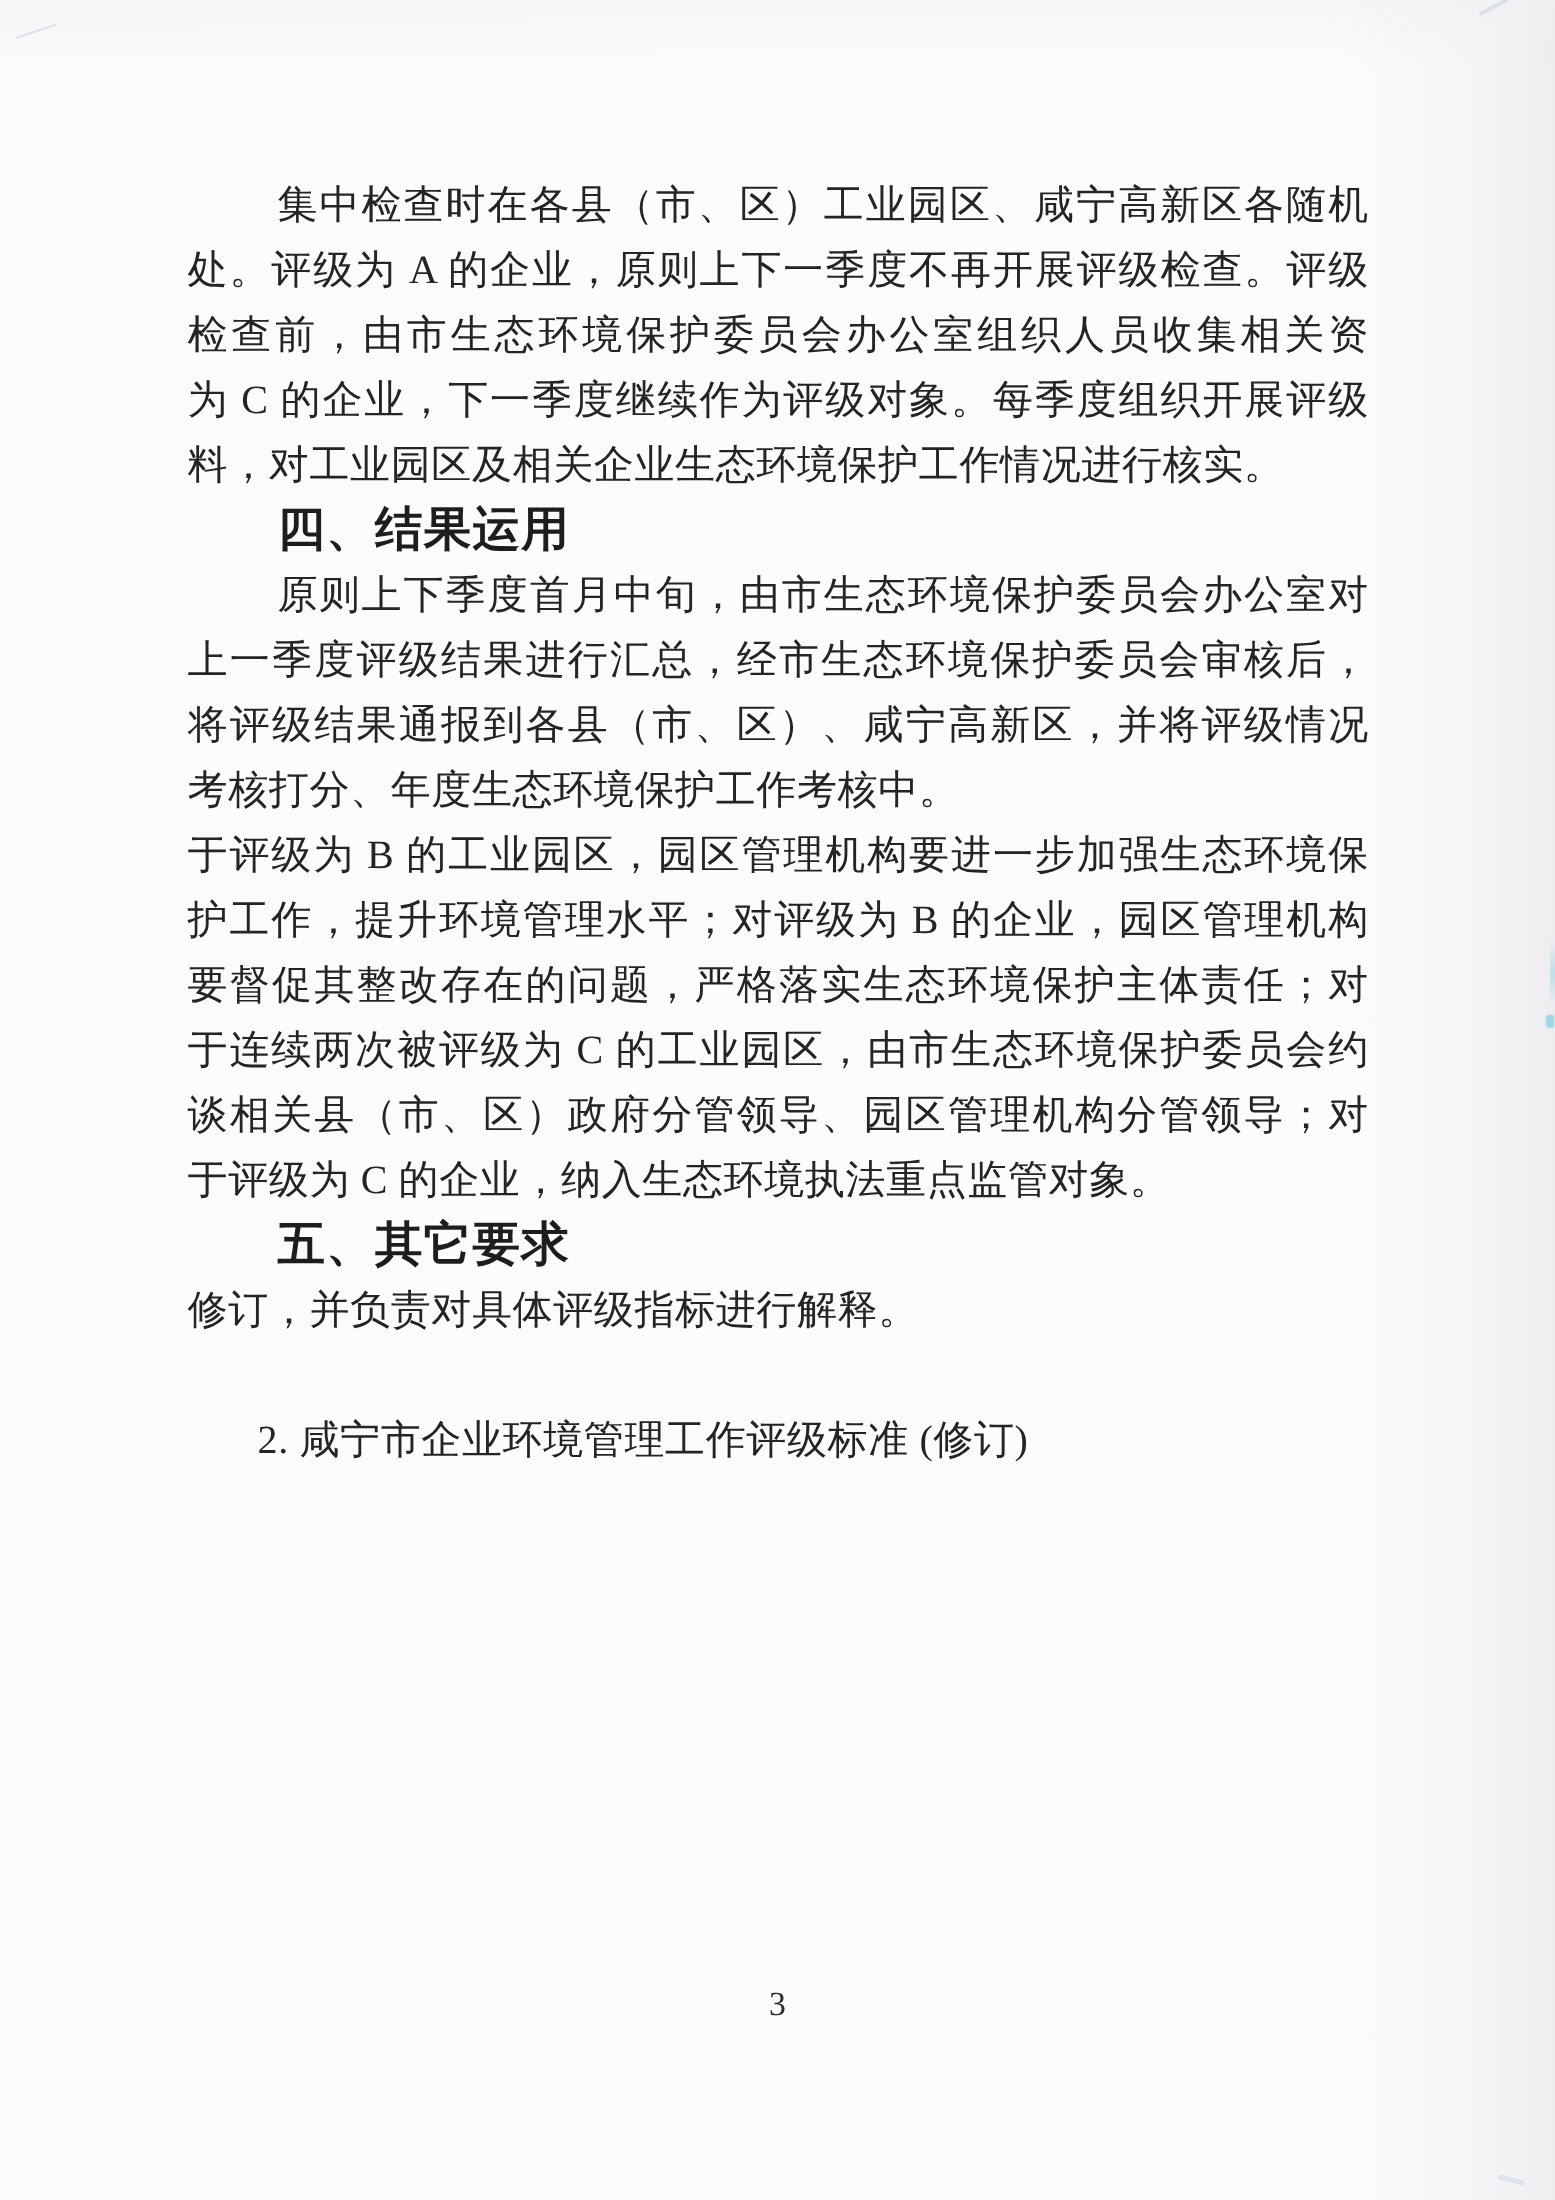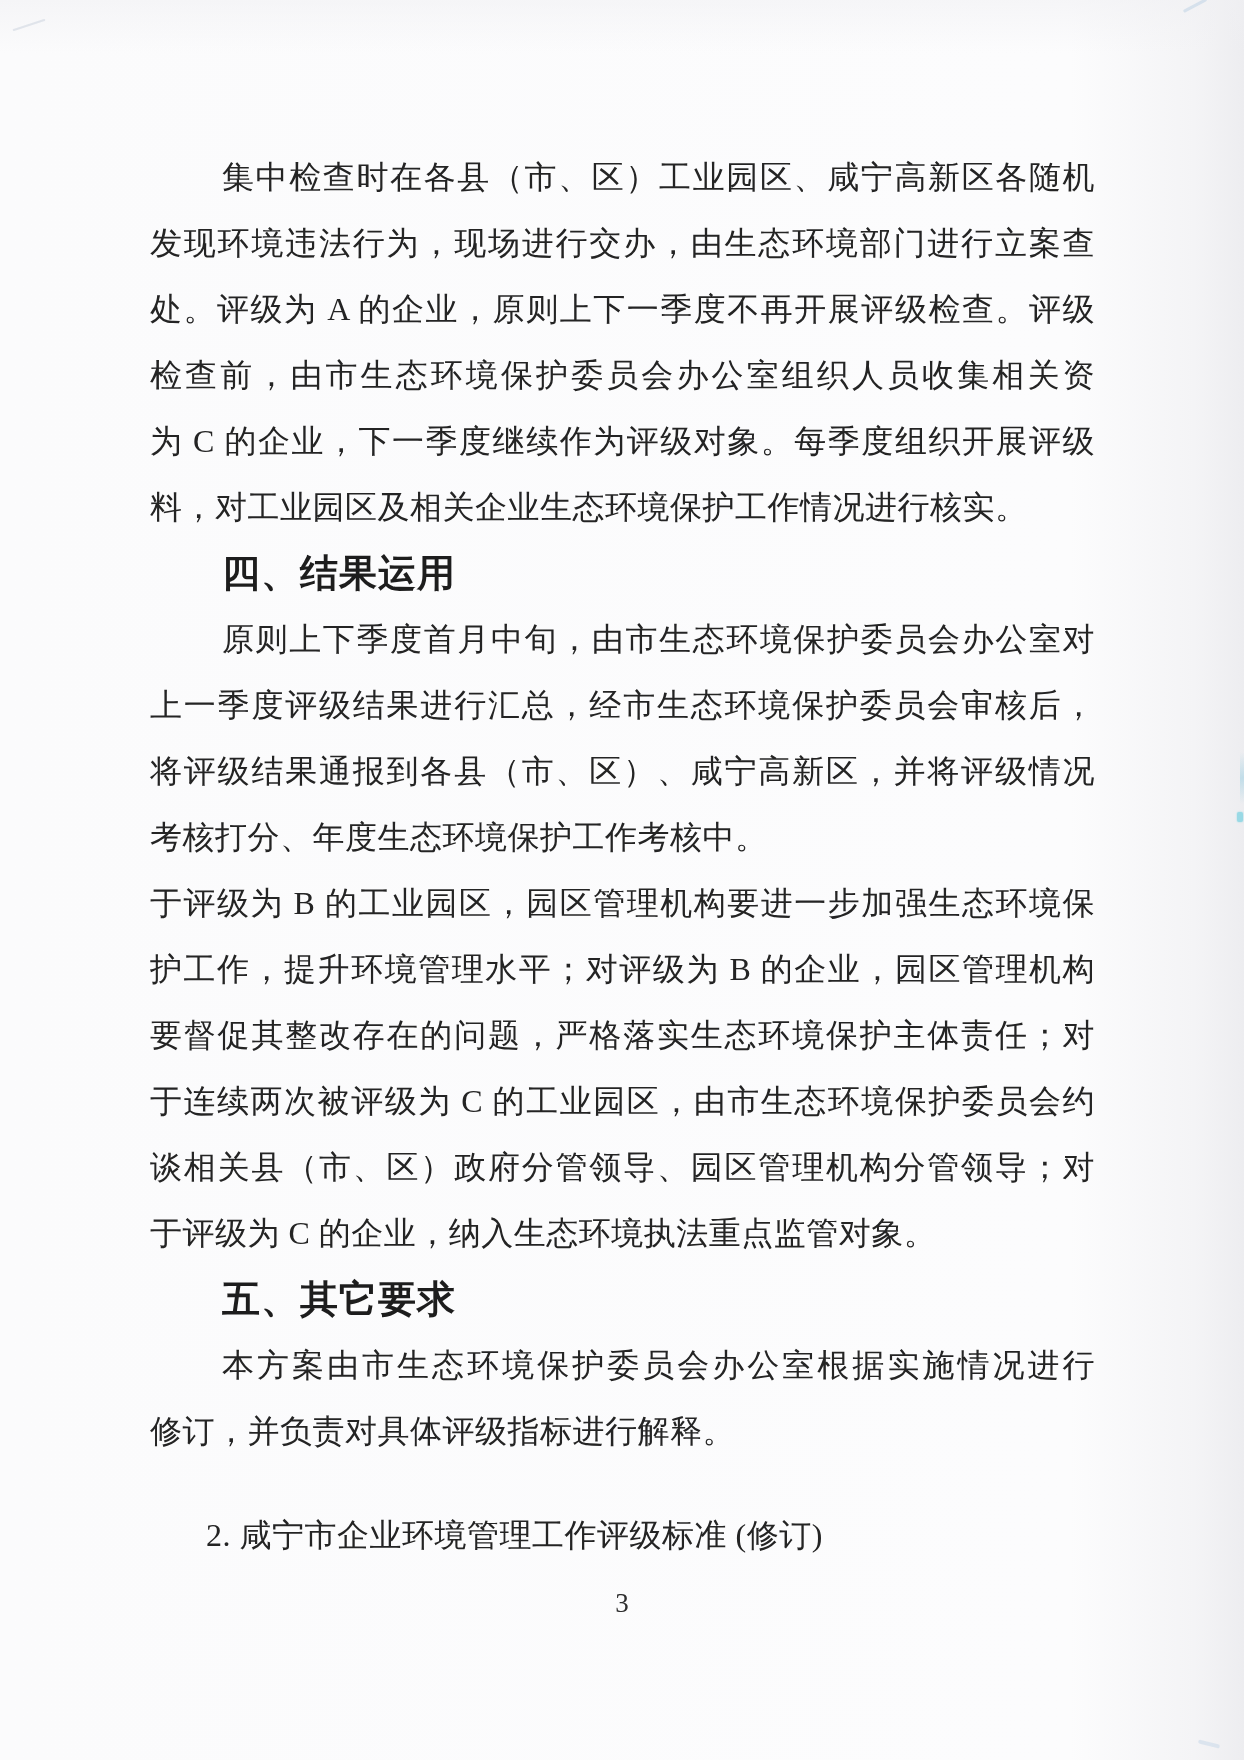--- a/index.html
+++ b/index.html
@@ -17,21 +17,21 @@
       linear-gradient(90deg, #fbfbfc 0%, #fcfcfd 86%, #f4f4f6 96%, #ededf0 100%);
   }
   .doc {
     position: absolute;
     left: 150px; top: 137px; width: 945px;
     font-size: 32px; line-height: 52px;
     color: #242424;
     letter-spacing: 0.5px;
   }
   .block { margin: 0; }
-  .line { white-space: pre-wrap; margin-top: 14px; }
+  .line { white-space: pre-wrap; }
   .line.indent { text-indent: 72px; }
   .line.fill { text-align: justify; text-align-last: justify; }
   .block-heading .line {
     font-family: "DejaVu Sans", sans-serif;
     font-weight: 700;
     font-size: 38px;
     letter-spacing: 1px;
     color: #1d1d1d;
   }
   .block-attachment { margin-top: 52px; }
@@ -71,21 +71,20 @@
     background: linear-gradient(180deg, rgba(150,205,225,0), rgba(150,205,225,0.5), rgba(150,205,225,0));
   }
 </style>
 </head>
 <body>
 
 <div class="sheet">
   <div class="doc">
       <div class="block block-paragraph">
         <div class="line indent fill">集中检查时在各县（市、区）工业园区、咸宁高新区各随机</div>
-        <div class="line fill">发现环境违法行为，现场进行交办，由生态环境部门进行立案查</div>
         <div class="line fill">处。评级为 A 的企业，原则上下一季度不再开展评级检查。评级</div>
         <div class="line fill">检查前，由市生态环境保护委员会办公室组织人员收集相关资</div>
         <div class="line fill">为 C 的企业，下一季度继续作为评级对象。每季度组织开展评级</div>
         <div class="line">料，对工业园区及相关企业生态环境保护工作情况进行核实。</div>
       </div>
       <div class="block block-heading">
         <div class="line indent">四、结果运用</div>
       </div>
       <div class="block block-paragraph">
         <div class="line indent fill">原则上下季度首月中旬，由市生态环境保护委员会办公室对</div>
@@ -98,21 +97,20 @@
         <div class="line fill">护工作，提升环境管理水平；对评级为 B 的企业，园区管理机构</div>
         <div class="line fill">要督促其整改存在的问题，严格落实生态环境保护主体责任；对</div>
         <div class="line fill">于连续两次被评级为 C 的工业园区，由市生态环境保护委员会约</div>
         <div class="line fill">谈相关县（市、区）政府分管领导、园区管理机构分管领导；对</div>
         <div class="line">于评级为 C 的企业，纳入生态环境执法重点监管对象。</div>
       </div>
       <div class="block block-heading">
         <div class="line indent">五、其它要求</div>
       </div>
       <div class="block block-paragraph">
-        <div class="line indent fill">本方案由市生态环境保护委员会办公室根据实施情况进行</div>
         <div class="line">修订，并负责对具体评级指标进行解释。</div>
       </div>
       <div class="block block-attachment">
         <div class="line">2. 咸宁市企业环境管理工作评级标准 (修订)</div>
       </div>
     </div>
 
   <div class="page-num">3</div>
 
   <div class="artifact artifact-topleft"></div>

